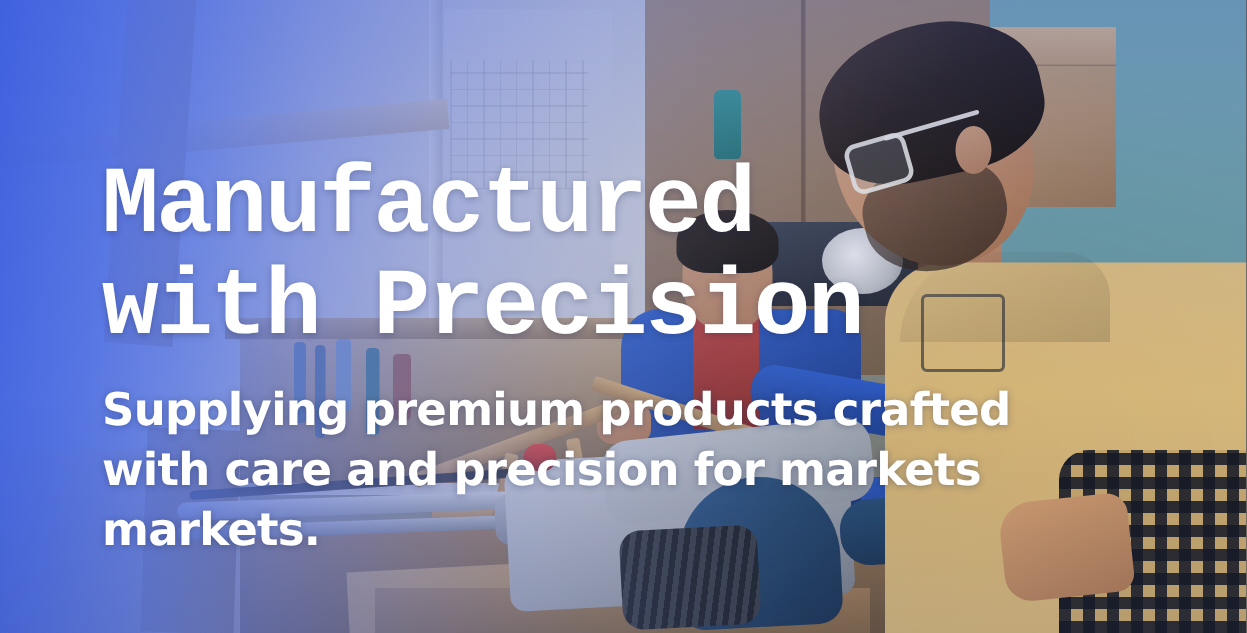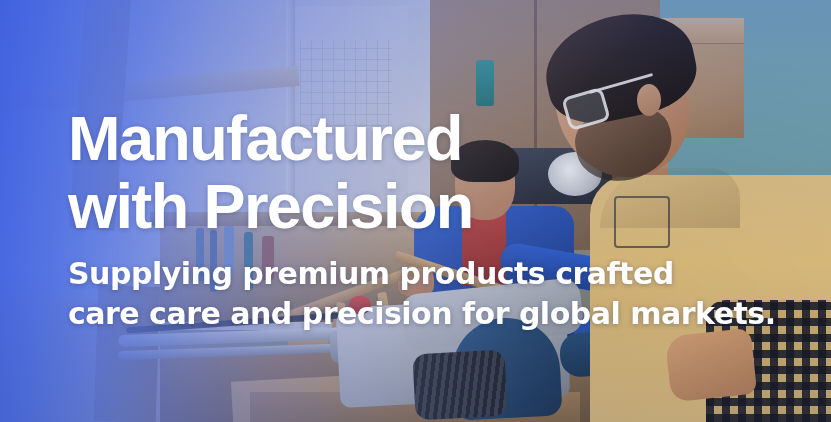--- a/index.html
+++ b/index.html
@@ -369,21 +369,21 @@
       rgba(30,50,120,.00) 62%,
       rgba(20,34,90,.10) 100%);
   }
 
   
   .copy {
     position:absolute; left:68px; top:104px; width:720px;
     z-index:9;
   }
   .headline {
-    font-family:Liberation Sans, sans-serif;
+    font-family:Liberation Mono, monospace;
     font-weight:700;
     font-size:63px;
     line-height:68px;
     letter-spacing:-1.6px;
     color:#ffffff;
     white-space:pre-line;
     text-shadow:0 1px 5px rgba(22,34,80,.28);
   }
   .subhead {
     margin-top:14px;
@@ -485,16 +485,16 @@
     <div class="grain"></div>
   </div>
 
   <div class="overlay-blue"></div>
   <div class="overlay-vert"></div>
 
   <div class="copy">
     <h1 class="headline">Manufactured
 with Precision</h1>
     <p class="subhead">Supplying premium products crafted
-care care and precision for global markets.</p>
+with care and precision for markets markets.</p>
   </div>
 
 </div>
 
 </body></html>

